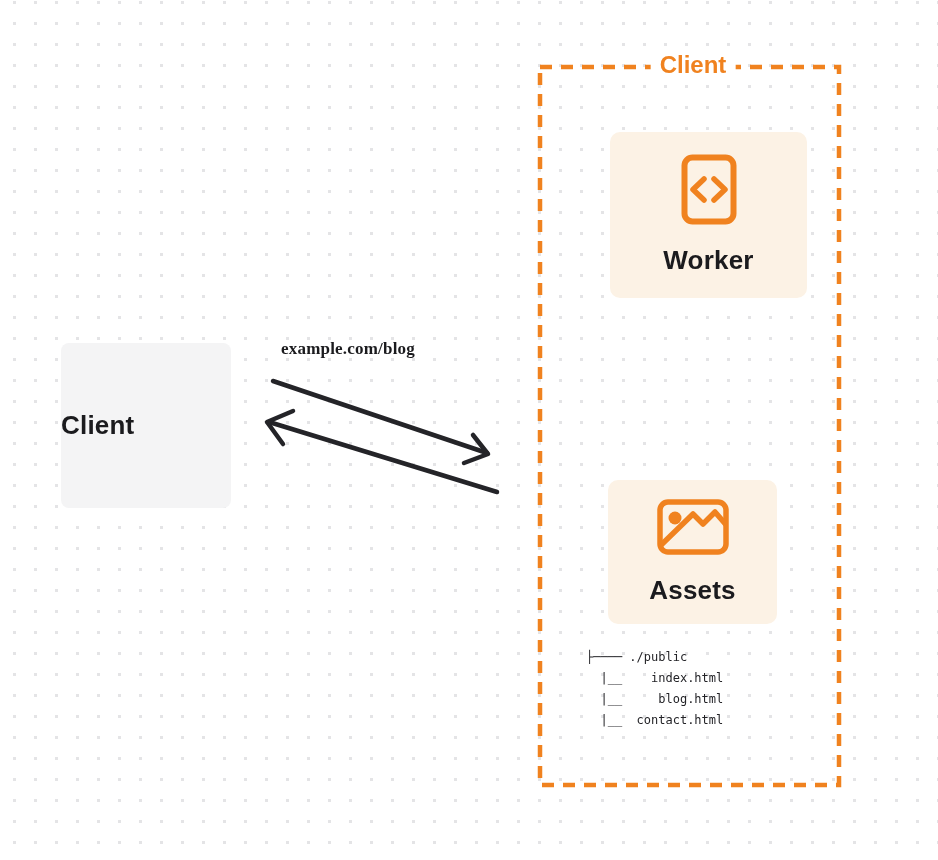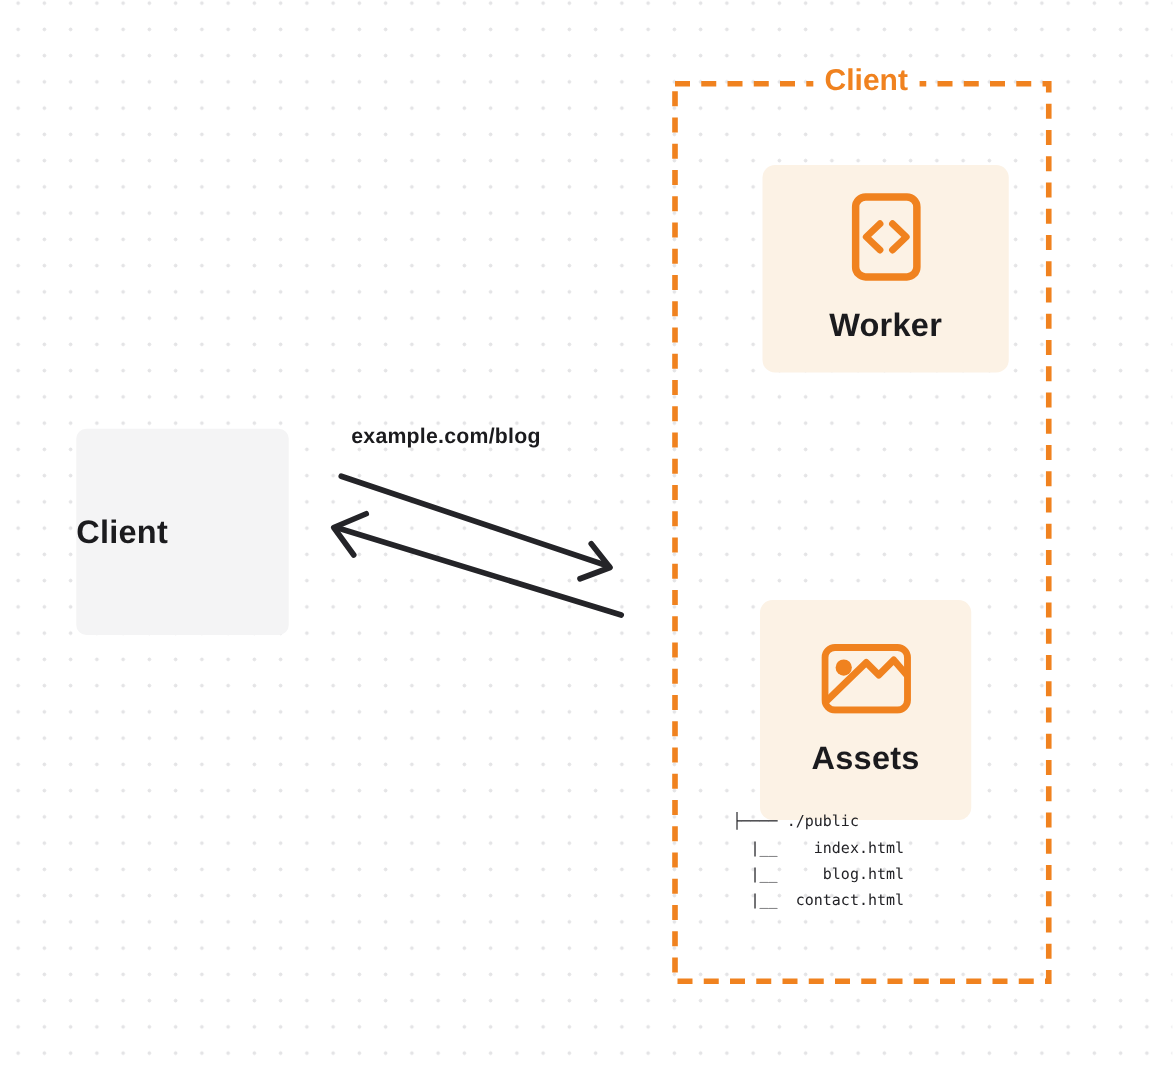--- a/index.html
+++ b/index.html
@@ -17,34 +17,34 @@
   .client-box{
     position:absolute;left:61px;top:343px;width:170px;height:165px;
     background:#F4F4F5;border-radius:8px;
     display:flex;align-items:center;justify-content:flex-start;
   }
   .node-label{
     font-size:26px;font-weight:700;color:#1B1B1E;letter-spacing:.2px;
   }
   .url-label{
     position:absolute;left:281px;top:339px;
-    font-size:17px;font-weight:700;color:#1B1B1E;letter-spacing:.2px;
+    font-size:17px;font-weight:700;color:#1B1B1E;letter-spacing:.2px;font-family:Liberation Serif, serif;
   }
   .project-label{
     position:absolute;left:693px;top:49px;transform:translateX(-50%);
     font-size:24px;font-weight:700;color:#F0821F;
     background:#ffffff;padding:0 9px;line-height:31px;white-space:nowrap;
   }
   .card{
     position:absolute;background:#FCF2E5;border-radius:10px;
     display:flex;flex-direction:column;align-items:center;justify-content:center;
     gap:20px;
   }
   .card.worker{left:610px;top:132px;width:197px;height:166px;}
-  .card.assets{left:608px;top:480px;width:169px;height:176px;}
+  .card.assets{left:608px;top:480px;width:169px;height:144px;}
   .tree{
     position:absolute;left:586px;top:647px;margin:0;
     font-family:"DejaVu Sans Mono",monospace;
     font-size:12px;line-height:21px;color:#232327;
     white-space:pre;
   }
 </style>
 </head>
 <body>
 

